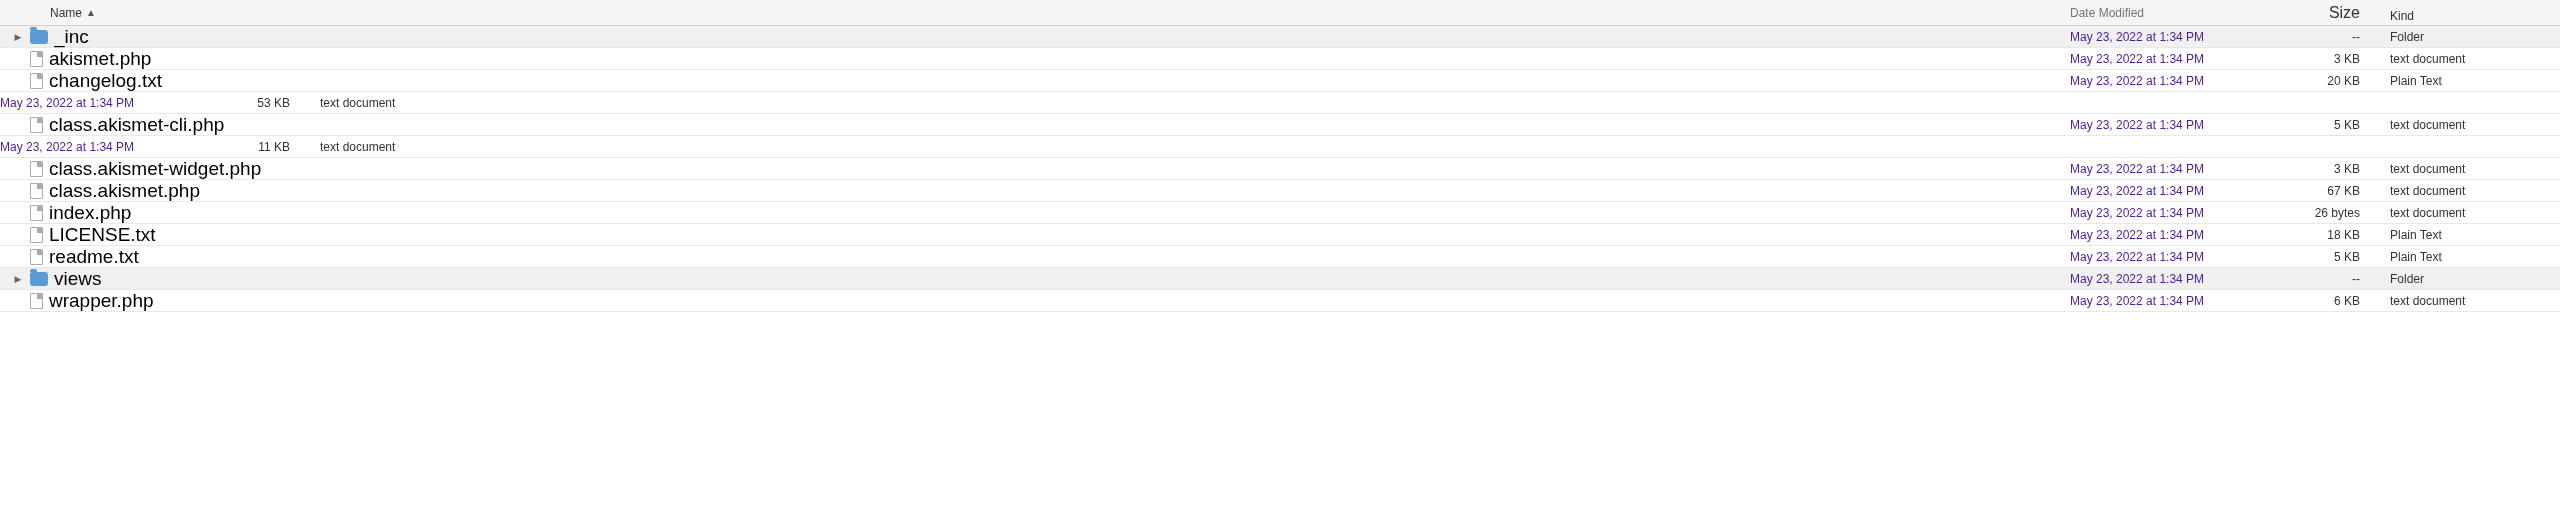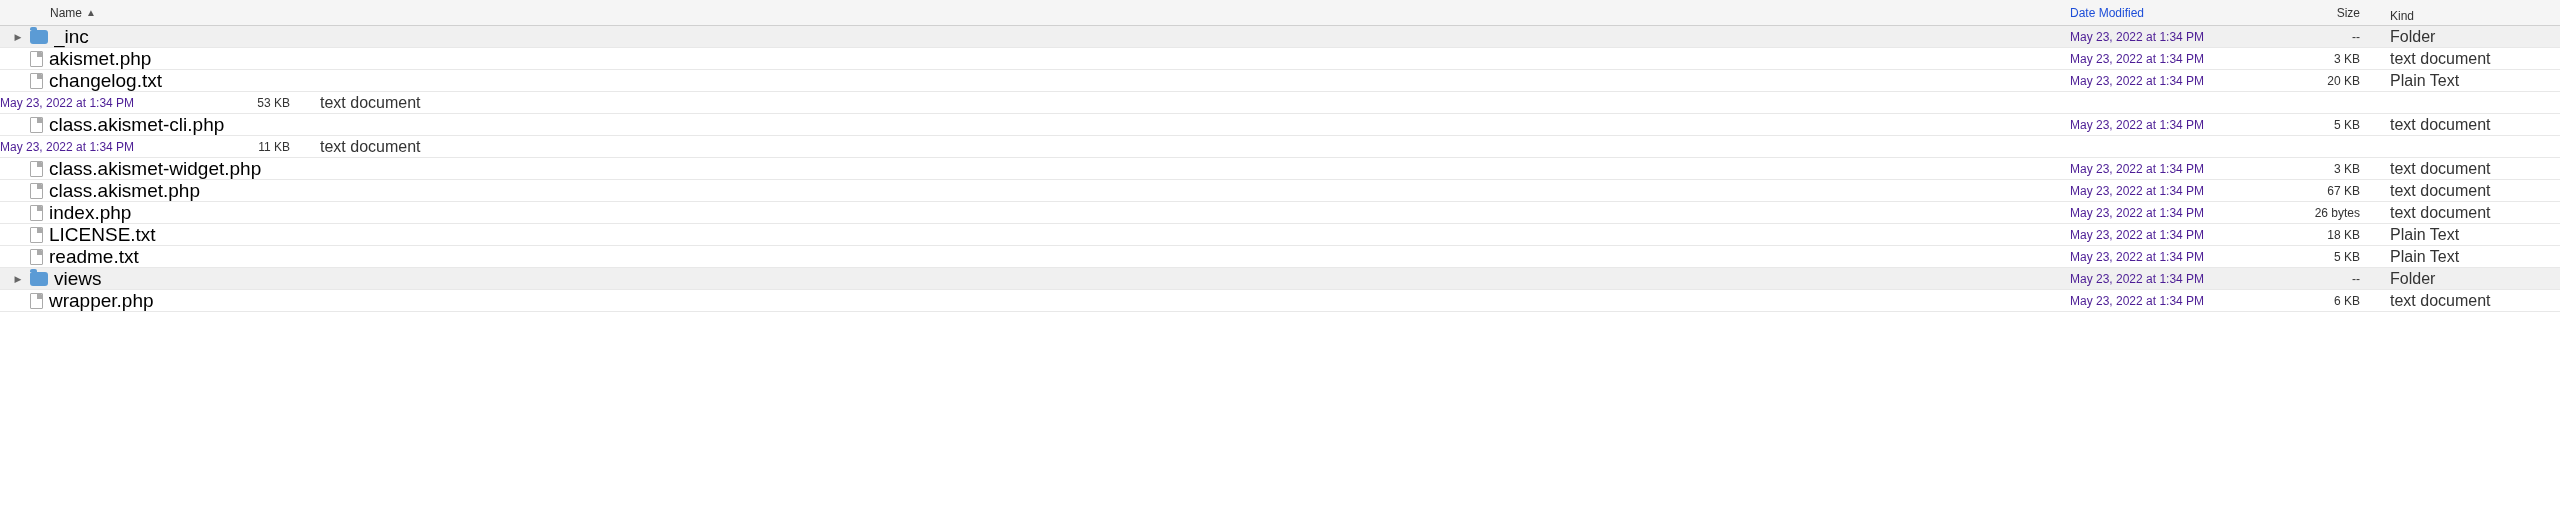--- a/index.html
+++ b/index.html
@@ -39,27 +39,27 @@
     }
 
     .header-sort-icon {
       font-size: 10px;
       color: #555;
     }
 
     .header-date {
       width: 220px;
       font-size: 12px;
-      color: #1d4ed8;
+      color: #737373;
       font-weight: 500;
     }
 
     .header-size {
       width: 90px;
-      font-size: 12px;
+      font-size: 16px;
       color: #333;
       font-weight: 500;
       text-align: right;
       padding-right: 20px;
     }
 
     .header-kind {
       width: 180px;
       font-size: 12px;
       color: #333;
@@ -166,21 +166,21 @@
       width: 90px;
       font-size: 12px;
       color: #333;
       text-align: right;
       padding-right: 20px;
       flex-shrink: 0;
     }
 
     .file-kind {
       width: 180px;
-      font-size: 16px;
+      font-size: 12px;
       color: #333;
       padding-left: 10px;
       flex-shrink: 0;
     }
   </style>
 </head>
 <body>
 
 <div>
 

